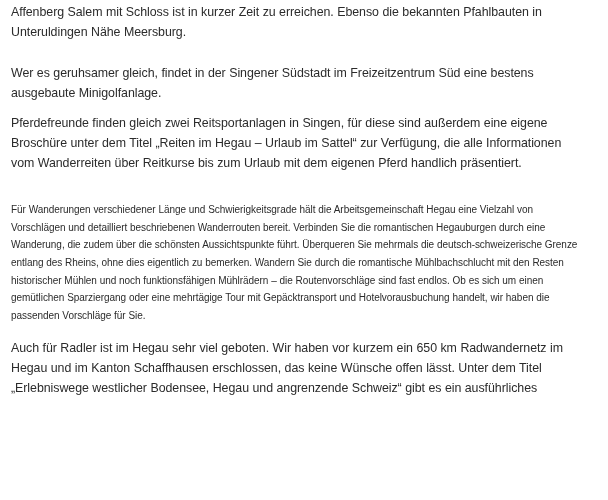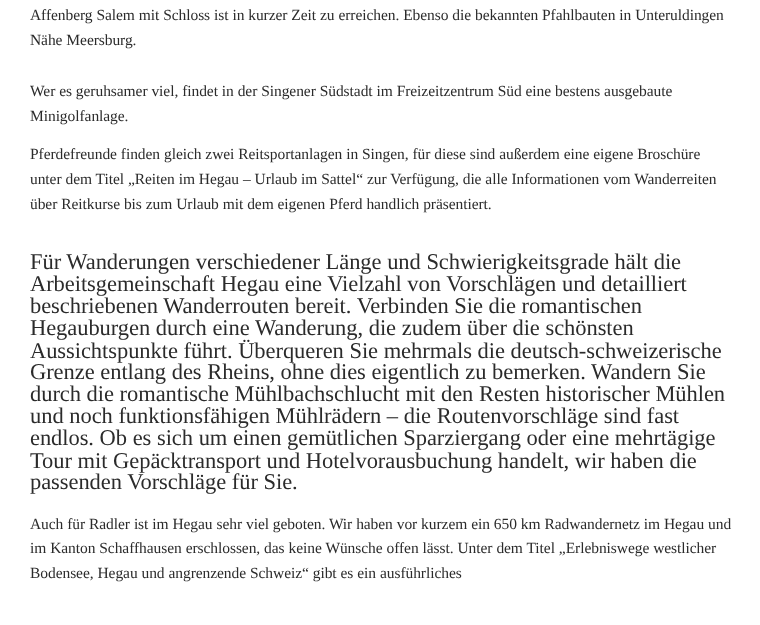--- a/index.html
+++ b/index.html
@@ -14,57 +14,56 @@
     font-family: "Liberation Sans", sans-serif;
     background: #fefefe;
   }
   #page {
     position: relative;
     width: 600px;
     height: 500px;
     background: #ffffff;
     overflow: hidden;
     box-sizing: border-box;
-    padding: 0 13px 0 24px;
-    font-family: Liberation Serif, serif;
+    padding: 0 13px 0 11px;
   }
   .para {
     margin: 0;
     color: #2b2b2b;
     font-size: 12.4px;
     line-height: 19.6px;
     text-align: left;
     letter-spacing: -0.05px;
     word-spacing: 0.1px;
     -webkit-font-smoothing: antialiased;
   }
   .para.tight {
     line-height: 17.6px;
-    font-size: 18px;
+    font-size: 10px;
   }
   .gap-md { height: 11px; }
   .gap-lg { height: 13px; }
   .gap-xl { height: 15px; }
   .top-pad { height: 3px; }
 </style>
 </head>
 <body>
 
 <div id="page">
 
   <div class="top-pad"></div>
 
   <p class="para">Affenberg Salem mit Schloss ist in kurzer Zeit zu erreichen. Ebenso die bekannten Pfahlbauten in Unteruldingen Nähe Meersburg.</p>
 
   <div class="gap-md"></div>
 
 
   <div class="gap-md"></div>
 
-  <p class="para">Wer es geruhsamer viel, findet in der Singener Südstadt im Freizeitzentrum Süd eine bestens ausgebaute Minigolfanlage.</p>
+  <p class="para">Wer es geruhsamer gleich, findet in der Singener Südstadt im Freizeitzentrum Süd eine bestens ausgebaute Minigolfanlage.</p>
 
   <div class="gap-md"></div>
 
   <p class="para">Pferdefreunde finden gleich zwei Reitsportanlagen in Singen, für diese sind außerdem eine eigene Broschüre unter dem Titel „Reiten im Hegau – Urlaub im Sattel“ zur Verfügung, die alle Informationen vom Wanderreiten über Reitkurse bis zum Urlaub mit dem eigenen Pferd handlich präsentiert.</p>
 
   <div class="gap-lg"></div>
 
 
   <div class="gap-xl"></div>
 

